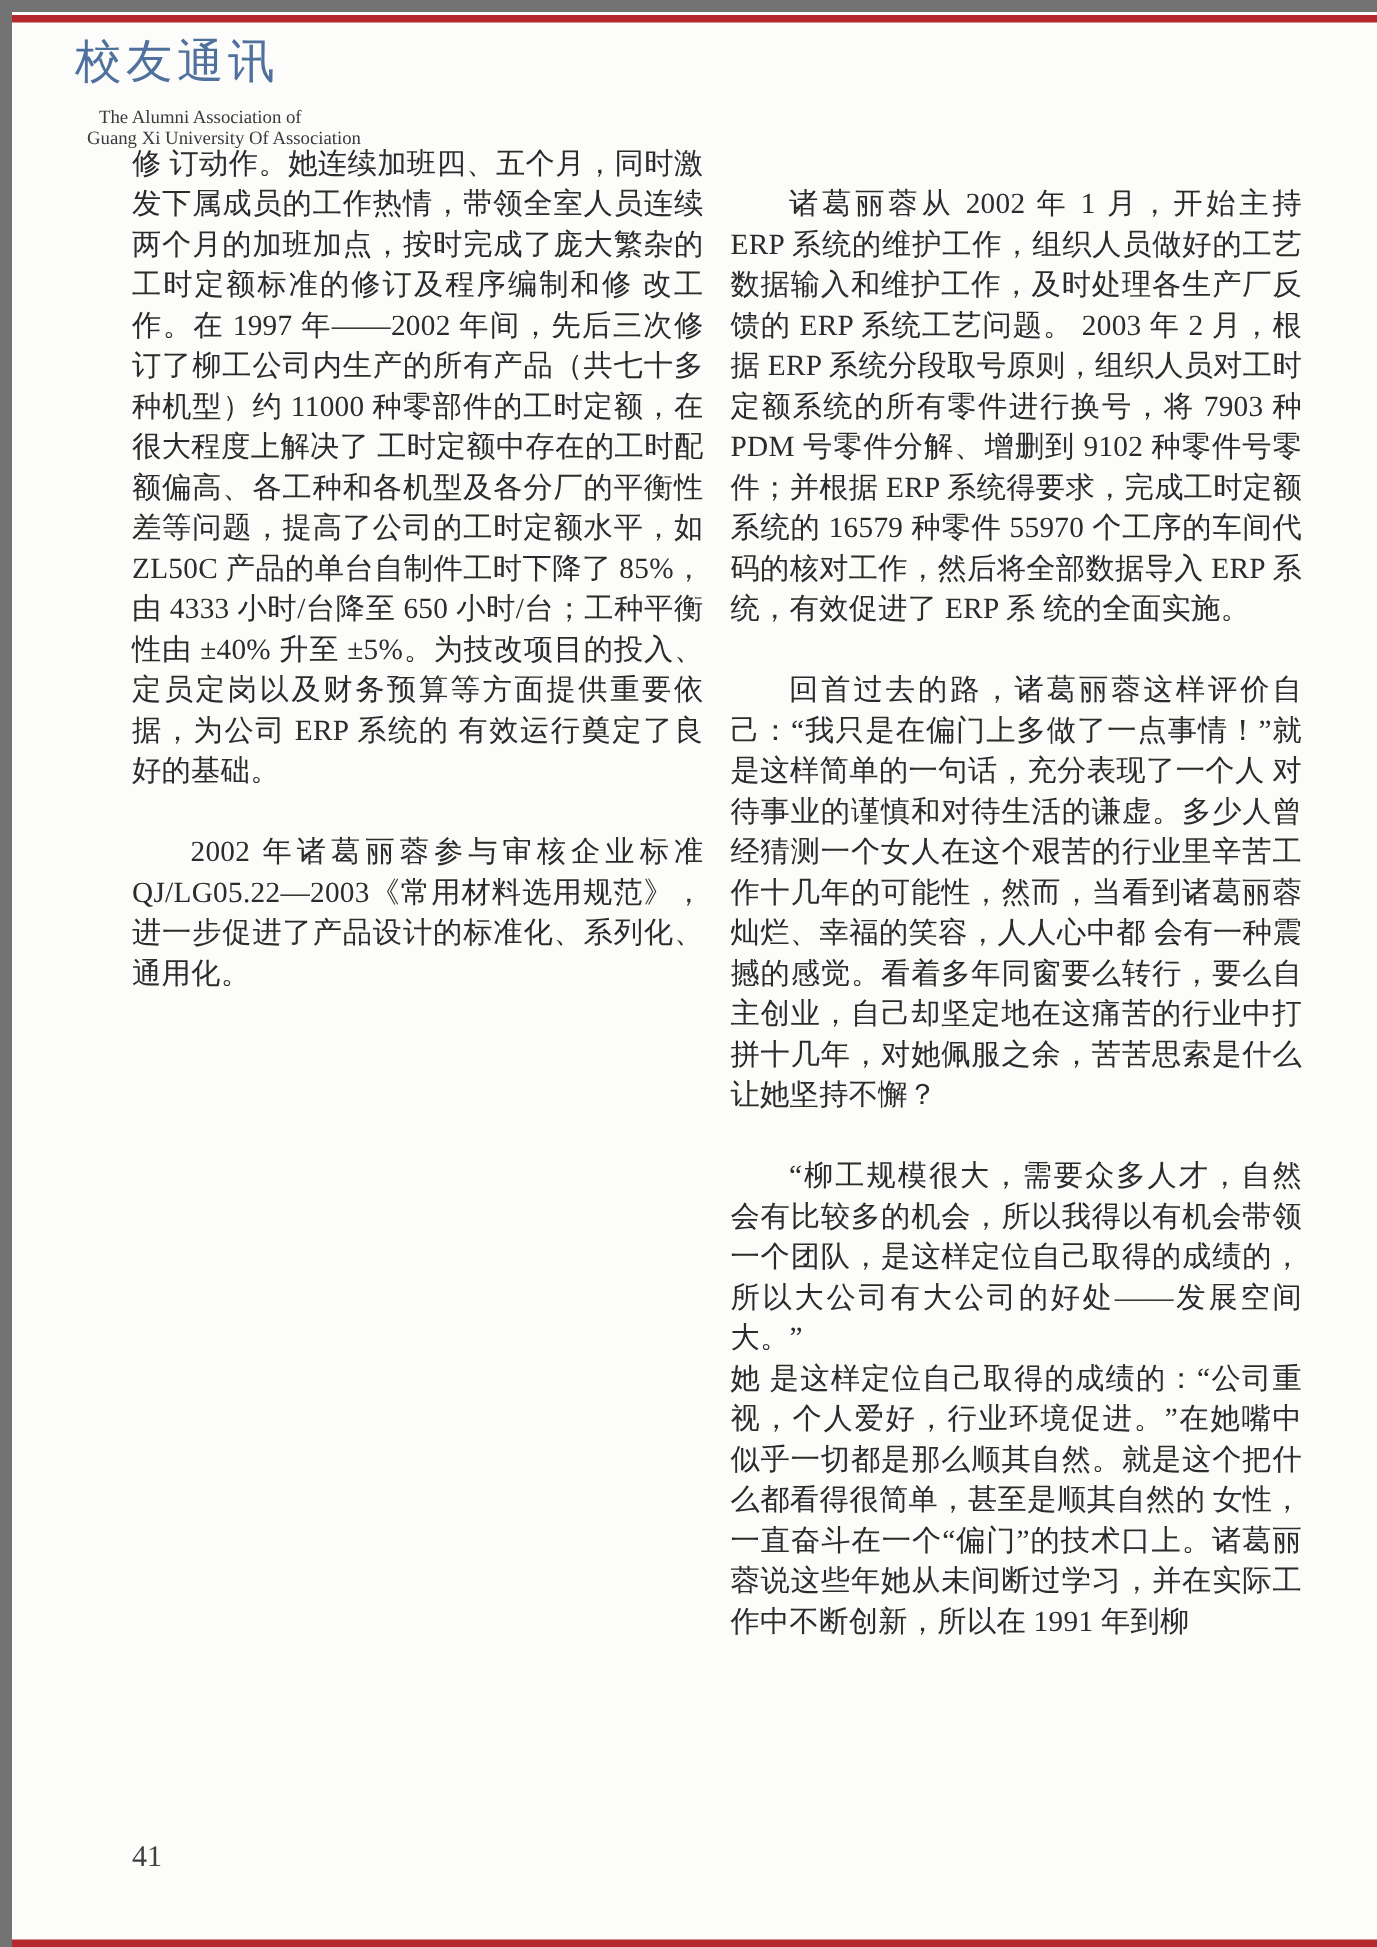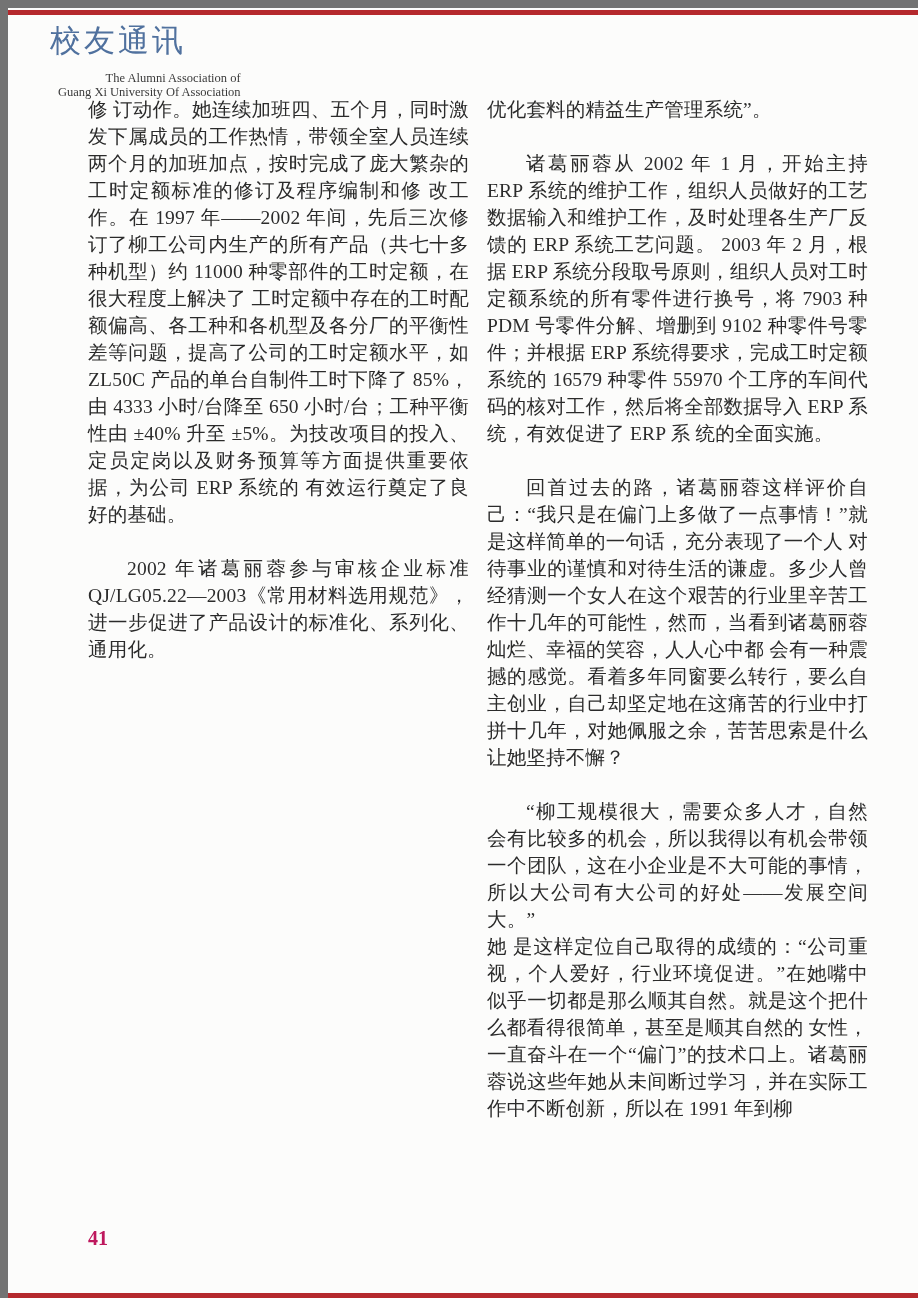--- a/index.html
+++ b/index.html
@@ -21,21 +21,21 @@
     color:var(--title-blue,#50719e);
     letter-spacing:3px;
     font-weight:400;
   }
   .subtitle{
     margin-top:9px;
     font-size:12.5px;
     line-height:14px;
     color:#3a3a3a;
   }
-  .subtitle .l1{margin-left:16px;text-align:right;}
+  .subtitle .l1{margin-left:16px;}
   .subtitle .l2{margin-left:8px;}
   .columns{
     position:absolute;
     top:88px;left:80px;right:54px;
     display:flex;
     gap:18px;
   }
   .col{flex:1 1 0;min-width:0;}
   .para{
     margin:0;
@@ -45,22 +45,21 @@
     text-justify:inter-character;
     color:#2b2b2b;
     letter-spacing:0.2px;
   }
   .para.indent{text-indent:2em;}
   .para.gap{margin-top:27px;}
   .pageno{
     position:absolute;
     left:80px;bottom:52px;
     font-size:20px;
-    color:#be185d;
-    font-weight:bold;
+    color:#404040;
   }
 </style>
 </head>
 <body>
 
 <div class="page">
   <div class="rule rule-top"></div>
 
   <header>
     <div class="title">校友通讯</div>
@@ -69,23 +68,22 @@
       <div class="l2">Guang Xi University Of Association</div>
     </div>
   </header>
 
   <main class="columns">
     <div class="col" id="left-col">
         <p class="para">修 订动作。她连续加班四、五个月，同时激发下属成员的工作热情，带领全室人员连续两个月的加班加点，按时完成了庞大繁杂的工时定额标准的修订及程序编制和修 改工作。在 1997 年——2002 年间，先后三次修订了柳工公司内生产的所有产品（共七十多种机型）约 11000 种零部件的工时定额，在很大程度上解决了 工时定额中存在的工时配额偏高、各工种和各机型及各分厂的平衡性差等问题，提高了公司的工时定额水平，如 ZL50C 产品的单台自制件工时下降了 85%，由 4333 小时/台降至 650 小时/台；工种平衡性由 ±40% 升至 ±5%。为技改项目的投入、定员定岗以及财务预算等方面提供重要依据，为公司 ERP 系统的 有效运行奠定了良好的基础。</p>
         <p class="para indent gap">2002 年诸葛丽蓉参与审核企业标准 QJ/LG05.22—2003《常用材料选用规范》，进一步促进了产品设计的标准化、系列化、通用化。</p>
       </div>
     <div class="col" id="right-col">
-        <p class="para">优化套料的精益生产管理系统”。</p>
         <p class="para indent gap">诸葛丽蓉从 2002 年 1 月，开始主持 ERP 系统的维护工作，组织人员做好的工艺数据输入和维护工作，及时处理各生产厂反馈的 ERP 系统工艺问题。 2003 年 2 月，根据 ERP 系统分段取号原则，组织人员对工时定额系统的所有零件进行换号，将 7903 种 PDM 号零件分解、增删到 9102 种零件号零件；并根据 ERP 系统得要求，完成工时定额系统的 16579 种零件 55970 个工序的车间代码的核对工作，然后将全部数据导入 ERP 系统，有效促进了 ERP 系 统的全面实施。</p>
         <p class="para indent gap">回首过去的路，诸葛丽蓉这样评价自己：“我只是在偏门上多做了一点事情！”就是这样简单的一句话，充分表现了一个人 对待事业的谨慎和对待生活的谦虚。多少人曾经猜测一个女人在这个艰苦的行业里辛苦工作十几年的可能性，然而，当看到诸葛丽蓉灿烂、幸福的笑容，人人心中都 会有一种震撼的感觉。看着多年同窗要么转行，要么自主创业，自己却坚定地在这痛苦的行业中打拼十几年，对她佩服之余，苦苦思索是什么让她坚持不懈？</p>
-        <p class="para indent gap">“柳工规模很大，需要众多人才，自然会有比较多的机会，所以我得以有机会带领一个团队，这在小企业是不大可能的事情，所以大公司有大公司的好处——发展空间大。”</p>
+        <p class="para indent gap">“柳工规模很大，需要众多人才，自然会有比较多的机会，所以我得以有机会带领一个团队，是这样定位自己取得的成绩的，所以大公司有大公司的好处——发展空间大。”</p>
         <p class="para">她 是这样定位自己取得的成绩的：“公司重视，个人爱好，行业环境促进。”在她嘴中似乎一切都是那么顺其自然。就是这个把什么都看得很简单，甚至是顺其自然的 女性，一直奋斗在一个“偏门”的技术口上。诸葛丽蓉说这些年她从未间断过学习，并在实际工作中不断创新，所以在 1991 年到柳</p>
       </div>
   </main>
 
   <div class="pageno">41</div>
   <div class="rule rule-bottom"></div>
 </div>
 
 </body></html>

